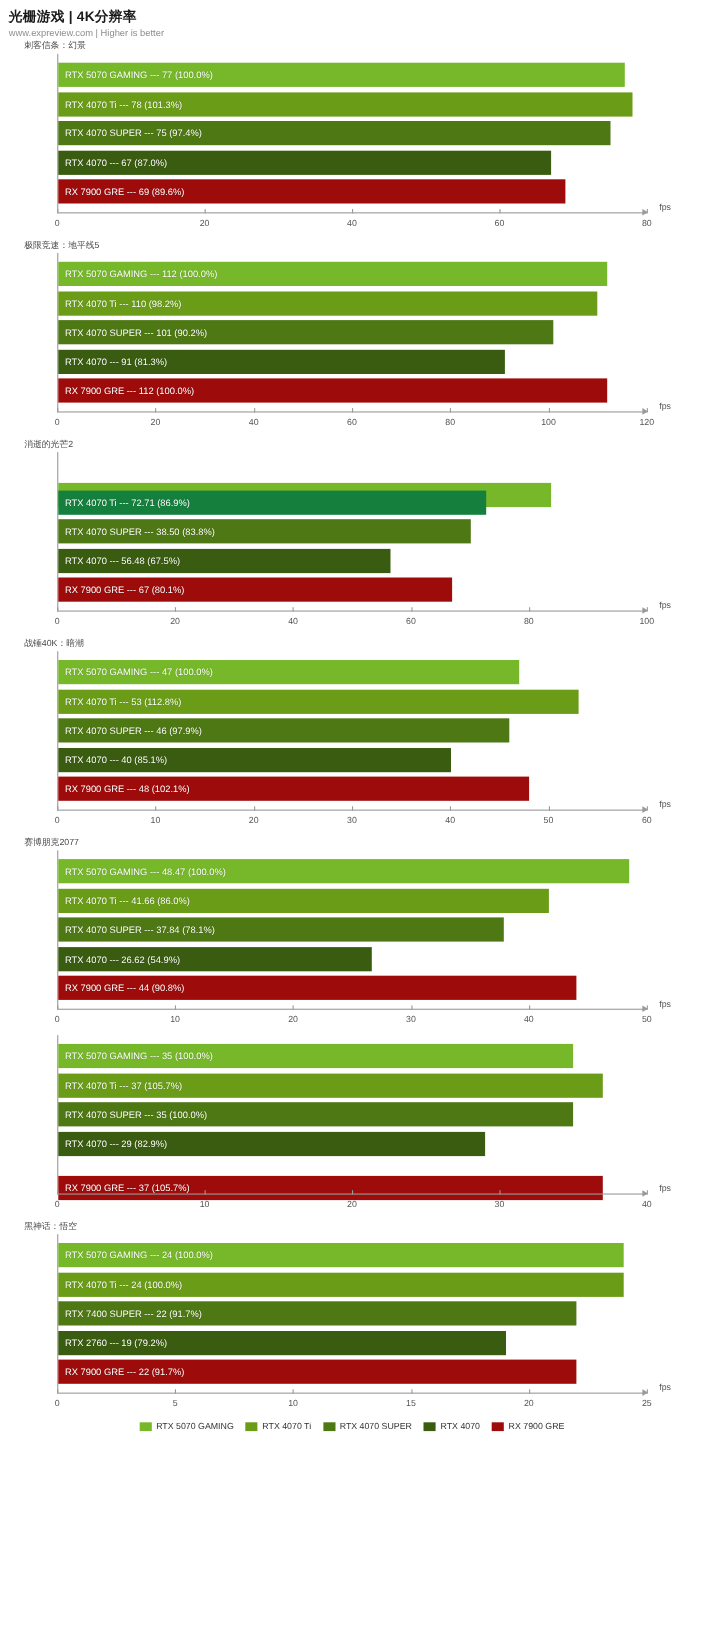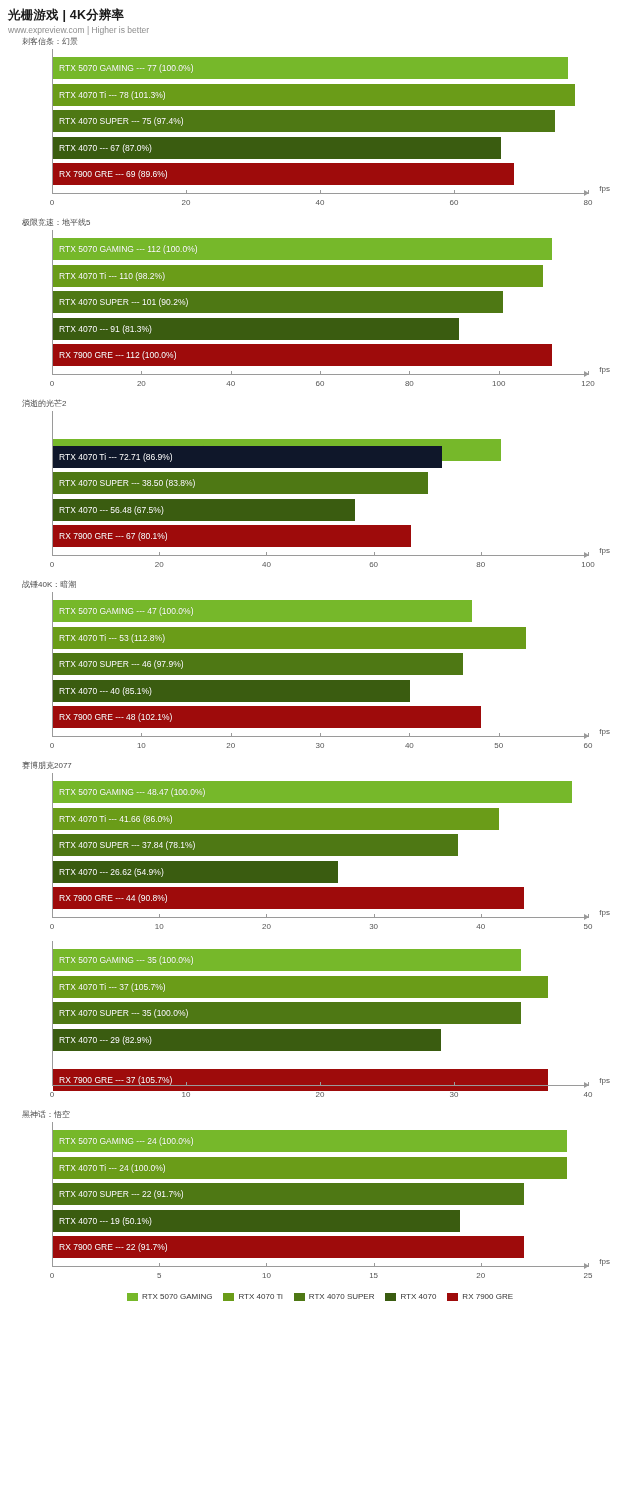--- a/index.html
+++ b/index.html
@@ -258,21 +258,21 @@
       <div class="chart">
         <div class="chart-title">消逝的光芒2</div>
         <div class="plot-wrap">
           <div class="bars">
             <div class="bar-row">
               <div class="bar" style="width: 83.66%; background: rgb(118, 184, 42); margin-top: 40px;">
                 <span class="bar-label">RTX 5070 GAMING  ---   83.66 (100.0%)</span>
               </div>
             </div>
             <div class="bar-row">
-              <div class="bar" style="width: 72.71%; background: #0f172a; text-align: right;">
+              <div class="bar" style="width: 72.71%; background: #15803d; text-align: right;">
                 <span class="bar-label">RTX 4070 Ti  ---   72.71 (86.9%)</span>
               </div>
             </div>
             <div class="bar-row">
               <div class="bar" style="width: 70.08%; background: rgb(78, 120, 20);">
                 <span class="bar-label">RTX 4070 SUPER  ---   38.50 (83.8%)</span>
               </div>
             </div>
             <div class="bar-row">
               <div class="bar" style="width: 56.48%; background: rgb(58, 92, 16);">
@@ -459,26 +459,26 @@
                 <span class="bar-label">RTX 5070 GAMING  ---   24 (100.0%)</span>
               </div>
             </div>
             <div class="bar-row">
               <div class="bar" style="width: 96%; background: rgb(106, 156, 24);">
                 <span class="bar-label">RTX 4070 Ti  ---   24 (100.0%)</span>
               </div>
             </div>
             <div class="bar-row">
               <div class="bar" style="width: 88%; background: rgb(78, 120, 20);">
-                <span class="bar-label">RTX 4070 SUPER  ---   22 (91.7%)</span>
+                <span class="bar-label">RTX 7400 SUPER  ---   22 (91.7%)</span>
               </div>
             </div>
             <div class="bar-row">
               <div class="bar" style="width: 76%; background: rgb(58, 92, 16);">
-                <span class="bar-label">RTX 4070  ---   19 (50.1%)</span>
+                <span class="bar-label">RTX 2760  ---   19 (79.2%)</span>
               </div>
             </div>
             <div class="bar-row">
               <div class="bar" style="width: 88%; background: rgb(158, 11, 11);">
                 <span class="bar-label">RX 7900 GRE  ---   22  (91.7%)</span>
               </div>
             </div>
           </div>
         </div>
         <div class="axis">

